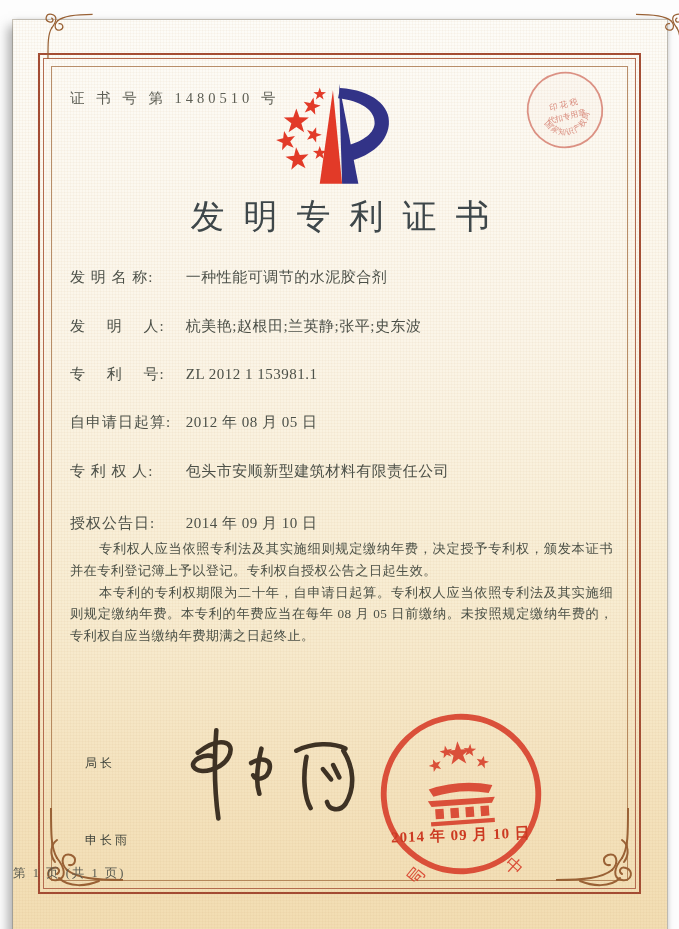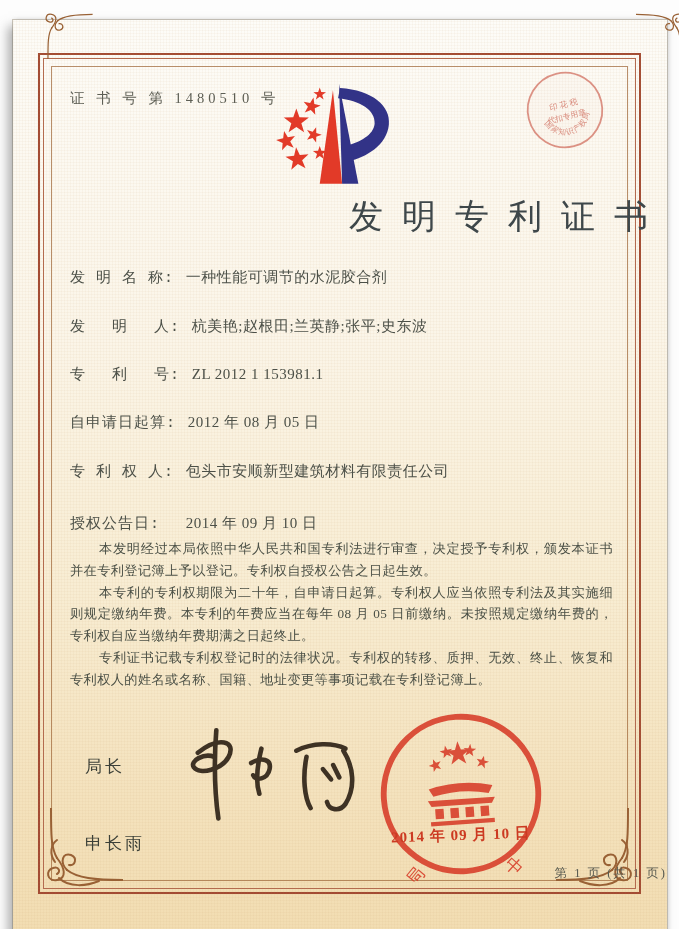--- a/index.html
+++ b/index.html
@@ -15,37 +15,37 @@
   .frame-b{position:absolute;left:30px;top:38px;right:31px;bottom:45px;border:1px solid #b3694e;}
   .frame-c{position:absolute;left:38px;top:46px;right:39px;bottom:53px;border:1px solid rgba(160,106,60,.75);}
   .corner{position:absolute;width:80px;height:80px;z-index:2;}
   .corner svg{width:100%;height:100%;}
   .c-bl{left:30px;bottom:46px;}
   .c-br{right:31px;bottom:46px;transform:scaleX(-1);}
   .c-tl{left:30px;top:39px;transform:scaleY(-1) scale(.62);transform-origin:top left;}
   .c-tr{right:31px;top:39px;transform:scale(-1,-1) scale(.62);transform-origin:top right;}
   .cert-no{position:absolute;left:57px;top:69px;font-size:14.5px;letter-spacing:4px;color:#5d5e54;z-index:3;}
   .logo{position:absolute;left:262px;top:62px;width:122px;height:110px;z-index:3;}
-  .title{position:absolute;left:0;right:0;top:174px;text-align:right;font-size:34px;
+  .title{position:absolute;left:0;right:0;top:174px;text-align:center;font-size:34px;
          letter-spacing:19px;padding-left:19px;color:#3e474a;z-index:3;}
   .fields{position:absolute;left:57px;right:50px;top:0;z-index:3;}
   .field-row{position:absolute;left:0;right:0;font-size:15px;color:#4c5048;white-space:nowrap;}
-  .field-label{display:inline-block;min-width:104px;letter-spacing:1px;font-family:Liberation Mono, monospace;}
+  .field-label{display:inline-block;min-width:104px;letter-spacing:1px;}
   .field-value{margin-left:8px;letter-spacing:.5px;}
   .paras{position:absolute;left:57px;right:54px;top:518px;z-index:3;color:#4b5046;}
   .paras p{margin:0;font-size:13.2px;line-height:21.8px;text-align:justify;text-indent:2.2em;letter-spacing:.4px;}
-  .signer{position:absolute;left:72px;z-index:4;font-size:17px;letter-spacing:3px;color:#3c4038;}
+  .signer{position:absolute;left:72px;z-index:4;font-size:12px;letter-spacing:3px;color:#3c4038;}
   .signer-title{top:735px;}
   .signer-name{top:772px;margin-top:40px;}
   .signature{position:absolute;left:150px;top:702px;width:205px;height:104px;z-index:6;}
   .seal{position:absolute;left:364px;top:690px;width:168px;height:168px;z-index:5;opacity:.9;transform:rotate(-4deg);}
   .seal-date{position:absolute;left:378px;top:806px;z-index:7;font-size:15px;font-weight:bold;
              color:#cc3a22;letter-spacing:1px;transform:rotate(-2deg);}
   .tax-stamp{position:absolute;left:509px;top:47px;width:86px;height:86px;z-index:3;opacity:.8;transform:rotate(-14deg);}
-  .footer{position:absolute;left:0;right:0;top:845px;text-align:right;font-size:12.5px;
+  .footer{position:absolute;left:0;right:0;top:845px;text-align:left;font-size:12.5px;
           letter-spacing:2px;color:#585a50;z-index:3;}
 </style>
 </head>
 <body>
 
 <div class="stage">
   <div class="page">
 
     <div class="frame-a"></div>
     <div class="frame-b"></div>
@@ -141,23 +141,22 @@
         <span class="field-label">专 利 权 人:</span>
         <span class="field-value">包头市安顺新型建筑材料有限责任公司</span>
       </div>
       <div class="field-row" style="top:494px">
         <span class="field-label">授权公告日:</span>
         <span class="field-value">2014 年 09 月 10 日</span>
       </div>
     </div>
 
     <div class="paras">
-      <p>本发明经过本局依照中华人民共和国专利法进行审查，决定授予专利权，颁发本证书并在专利登记簿上予以登记。专利权自授权公告之日起生效。</p>
+      <p>专利权人应当依照专利法及其实施细则规定缴纳年费，决定授予专利权，颁发本证书并在专利登记簿上予以登记。专利权自授权公告之日起生效。</p>
       <p>本专利的专利权期限为二十年，自申请日起算。专利权人应当依照专利法及其实施细则规定缴纳年费。本专利的年费应当在每年 08 月 05 日前缴纳。未按照规定缴纳年费的，专利权自应当缴纳年费期满之日起终止。</p>
-      <p>专利证书记载专利权登记时的法律状况。专利权的转移、质押、无效、终止、恢复和专利权人的姓名或名称、国籍、地址变更等事项记载在专利登记簿上。</p>
     </div>
 
     <div class="signer signer-title">局长</div>
     <div class="signer signer-name">申长雨</div>
 
     <div class="signature">
       <svg viewBox="0 0 200 100">
           <g fill="none" stroke="#3e3224" stroke-width="4.5" stroke-linecap="round">
         <path d="M34,30 C54,14 72,18 64,34 C58,46 36,52 30,44 C26,38 40,30 50,34"></path>
         <path d="M52,8 C50,34 50,66 54,94"></path>

